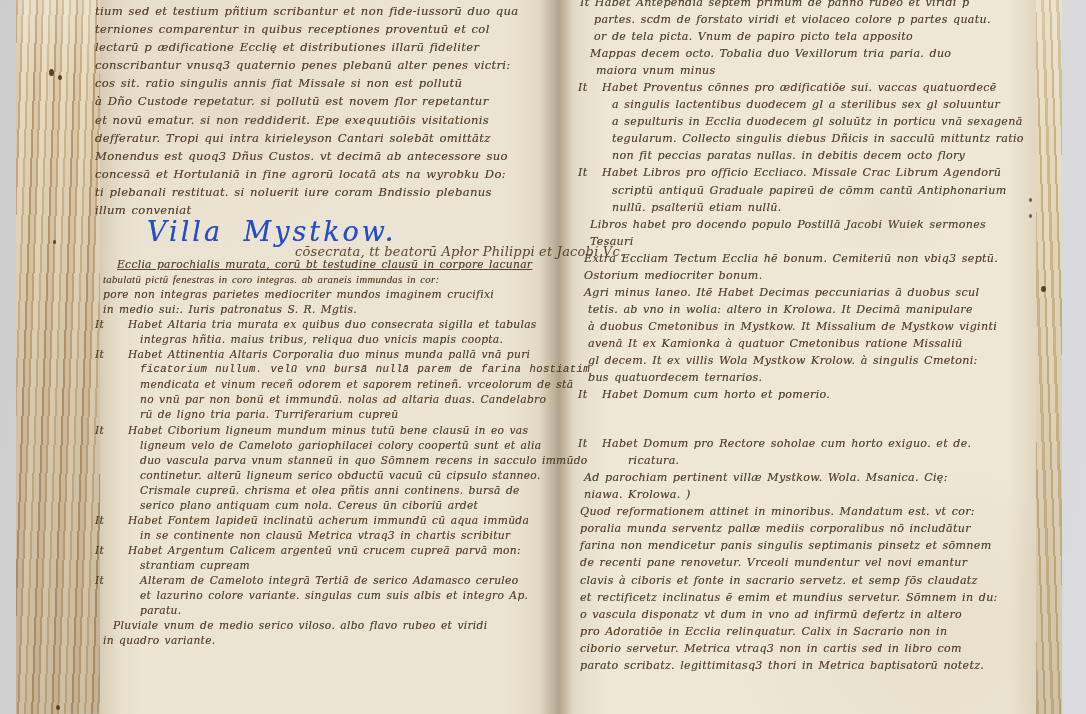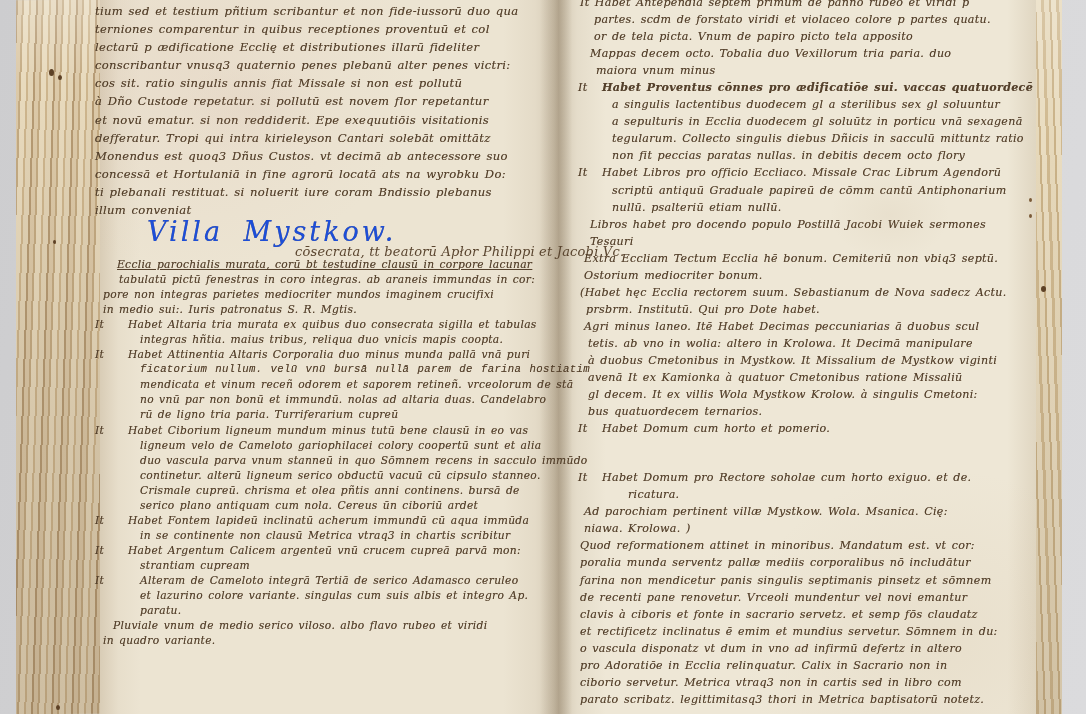--- a/index.html
+++ b/index.html
@@ -100,21 +100,21 @@
         <div class="ms-line" style="padding-left: 0px;">concessā et Hortulaniā in fine agrorū locatā ats na wyrobku Do:</div>
         <div class="ms-line" style="padding-left: 0px;">ti plebanali restituat. si noluerit iure coram Bndissio plebanus</div>
         <div class="ms-line" style="padding-left: 0px;">illum conveniat</div>
       </div>
     </div>
   <div class="page-heading">Villa Mystkow.</div>
   <div class="heading-note">cōsecrata, tt beatorū Apłor Philippi et Jacobi Vc.</div>
   <div class="ms-col" id="col-left-bottom">
       <div class="block">
         <div class="ms-line" style="padding-left: 22px; text-decoration: underline;">Ecclia parochialis murata, corū bt testudine clausū in corpore lacunar</div>
-        <div class="ms-line" style="padding-left: 24px;">tabulatū pictū fenestras in coro integras. ab araneis immundas in cor:</div>
+        <div class="ms-line" style="padding-left: 8px; font-family: Liberation Serif, serif;">tabulatū pictū fenestras in coro integras. ab araneis immundas in cor:</div>
         <div class="ms-line" style="padding-left: 8px;">pore non integras parietes mediocriter mundos imaginem crucifixi</div>
         <div class="ms-line" style="padding-left: 8px;">in medio sui:. Iuris patronatus S. R. Mgtis.</div>
       </div>
       <div class="block">
         <span class="marker">It</span>
         <div class="ms-line" style="padding-left: 33px;">Habet Altaria tria murata ex quibus duo consecrata sigilla et tabulas</div>
         <div class="ms-line" style="padding-left: 45px;">integras hñtia. maius tribus, reliqua duo vnicis mapis coopta.</div>
       </div>
       <div class="block">
         <span class="marker">It</span>
@@ -160,43 +160,39 @@
         <div class="ms-line" style="padding-left: 2px;">It Habet Antependia septem primum de panno rubeo et viridi p</div>
         <div class="ms-line" style="padding-left: 16px;">partes. scdm de forstato viridi et violaceo colore p partes quatu.</div>
         <div class="ms-line" style="padding-left: 16px;">or de tela picta. Vnum de papiro picto tela apposito</div>
       </div>
       <div class="block">
         <div class="ms-line" style="padding-left: 12px;">Mappas decem octo. Tobalia duo Vexillorum tria paria. duo</div>
         <div class="ms-line" style="padding-left: 18px;">maiora vnum minus</div>
       </div>
       <div class="block">
         <span class="marker">It</span>
-        <div class="ms-line" style="padding-left: 24px; font-weight: bold;">Habet Proventus cōnnes pro ædificatiōe sui. vaccas quatuordecē</div>
+        <div class="ms-line" style="padding-left: 24px;">Habet Proventus cōnnes pro ædificatiōe sui. vaccas quatuordecē</div>
         <div class="ms-line" style="padding-left: 34px;">a singulis lactentibus duodecem gl a sterilibus sex gl soluuntur</div>
         <div class="ms-line" style="padding-left: 34px;">a sepulturis in Ecclia duodecem gl soluūtz in porticu vnā sexagenā</div>
         <div class="ms-line" style="padding-left: 34px;">tegularum. Collecto singulis diebus Dñicis in sacculū mittuntz ratio</div>
         <div class="ms-line" style="padding-left: 34px;">non fit peccias paratas nullas. in debitis decem octo flory</div>
       </div>
       <div class="block">
         <span class="marker">It</span>
         <div class="ms-line" style="padding-left: 24px;">Habet Libros pro officio Eccliaco. Missale Crac Librum Agendorū</div>
         <div class="ms-line" style="padding-left: 34px;">scriptū antiquū Graduale papireū de cōmm cantū Antiphonarium</div>
         <div class="ms-line" style="padding-left: 34px;">nullū. psalteriū etiam nullū.</div>
       </div>
       <div class="block">
         <div class="ms-line" style="padding-left: 12px;">Libros habet pro docendo populo Postillā Jacobi Wuiek sermones</div>
         <div class="ms-line" style="padding-left: 12px;">Tesauri</div>
       </div>
       <div class="block">
         <div class="ms-line" style="padding-left: 6px;">Extra Eccliam Tectum Ecclia hē bonum. Cemiteriū non vbiq3 septū.</div>
         <div class="ms-line" style="padding-left: 6px;">Ostorium mediocriter bonum.</div>
-      </div>
-      <div class="block">
-        <div class="ms-line" style="padding-left: 2px;">(Habet hęc Ecclia rectorem suum. Sebastianum de Nova sadecz Actu.</div>
-        <div class="ms-line" style="padding-left: 8px;">prsbrm. Institutū. Qui pro Dote habet.</div>
       </div>
       <div class="block">
         <div class="ms-line" style="padding-left: 6px;">Agri minus laneo. Itē Habet Decimas peccuniarias ā duobus scul</div>
         <div class="ms-line" style="padding-left: 10px;">tetis. ab vno in wolia: altero in Krolowa. It Decimā manipulare</div>
         <div class="ms-line" style="padding-left: 10px;">à duobus Cmetonibus in Mystkow. It Missalium de Mystkow viginti</div>
         <div class="ms-line" style="padding-left: 10px;">avenā It ex Kamionka à quatuor Cmetonibus ratione Missaliū</div>
         <div class="ms-line" style="padding-left: 10px;">gl decem. It ex villis Wola Mystkow Krolow. à singulis Cmetoni:</div>
         <div class="ms-line" style="padding-left: 10px;">bus quatuordecem ternarios.</div>
       </div>
       <div class="block">

